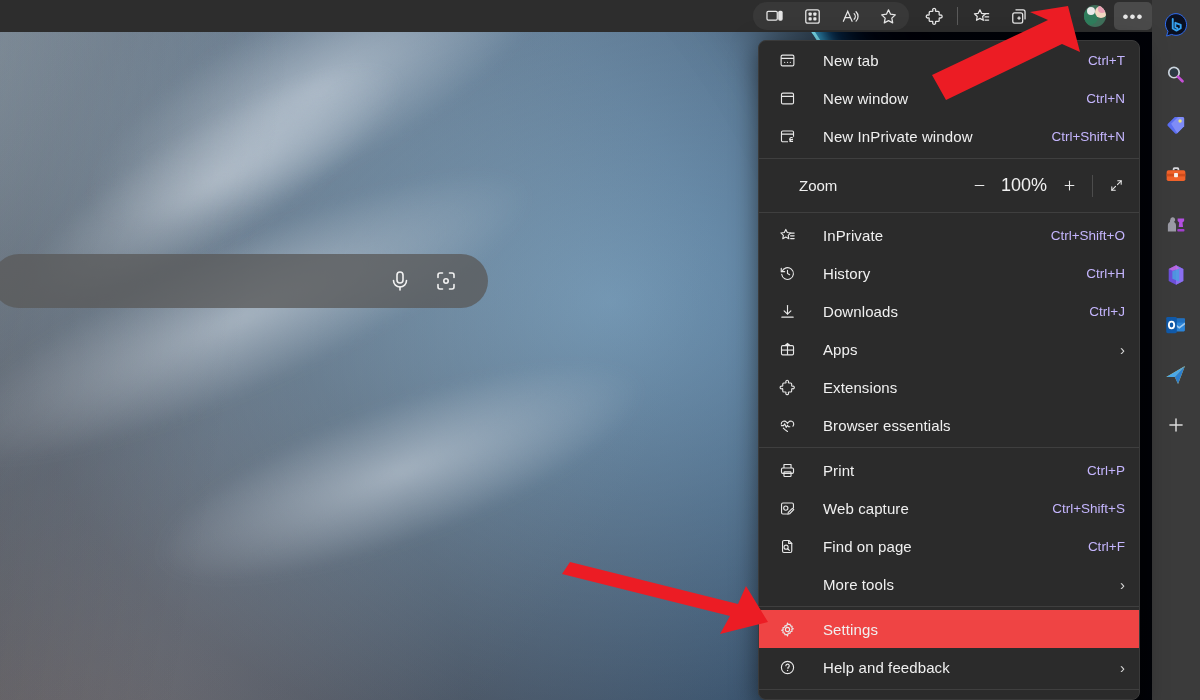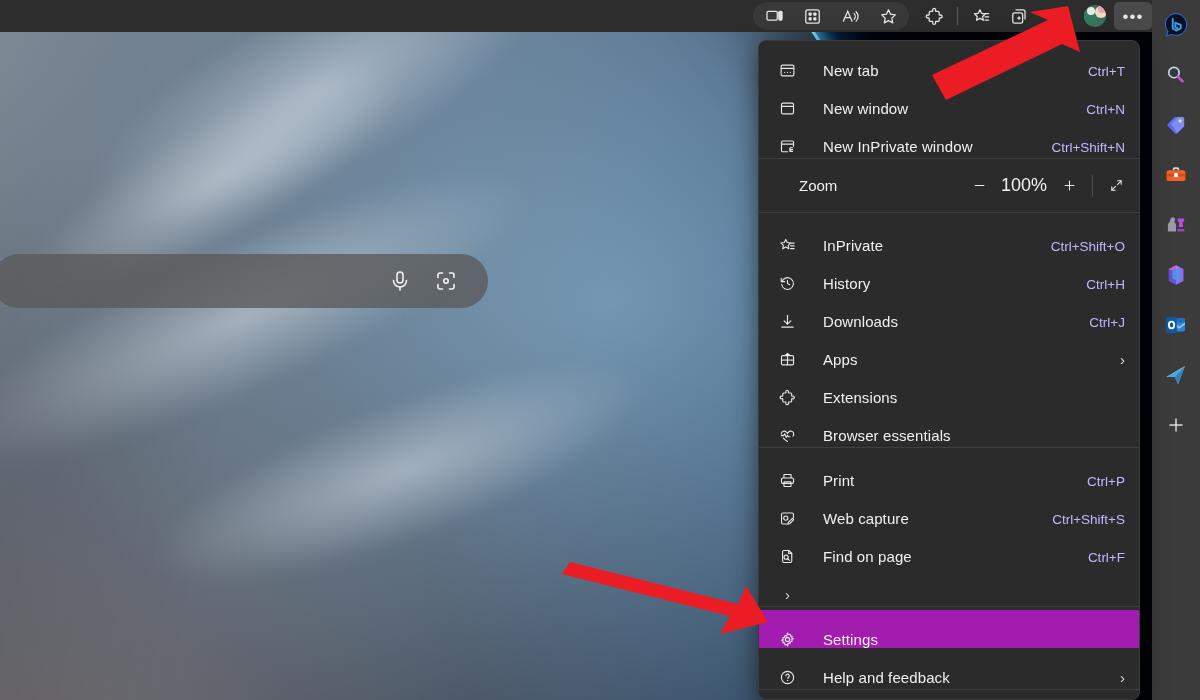--- a/index.html
+++ b/index.html
@@ -71,22 +71,22 @@
     padding-top:6px; }
   .sb-item { width:38px; height:38px; margin-bottom:12px; display:flex;
     align-items:center; justify-content:center; border-radius:6px; }
   .sb-item svg { width:26px; height:26px; display:block; }
 
   
   .menu { position:absolute; left:758px; top:40px; width:382px; height:660px;
     background:#2b2b2b; border:1px solid #3a3a3a; border-radius:8px;
     box-shadow:0 8px 26px rgba(0,0,0,.55); overflow:hidden;
     font-size:15px; color:#f0f0f0; }
-  .mi { display:flex; align-items:flex-end; height:38px; padding:0 14px 0 16px; }
-  .mi.selected { background:#a21caf; }
+  .mi { display:flex; align-items:center; height:38px; padding:0 14px 0 16px; }
+  .mi.selected { background:#ef4444; }
   .mi-ico { width:24px; flex:0 0 24px; display:flex; align-items:center;
     justify-content:center; color:#e8e8e8; }
   .mi-ico svg { width:17px; height:17px; display:block; }
   .mi-label { flex:1; padding-left:24px; letter-spacing:.1px; }
   .mi-label.noicon { padding-left:48px; }
   .mi-short { color:#c4b5fd; font-size:13.5px; }
   .mi-chev { color:#d8d8d8; font-size:15px; padding-left:10px; }
   .msep { height:1px; background:#3f3f3f; margin:3px 0; }
 
   
@@ -455,20 +455,21 @@
           <path d="M14 3.5H7a2 2 0 0 0-2 2v13a2 2 0 0 0 2 2h9a2 2 0 0 0 2-2V7.5z"></path>
           <path d="M13.6 3.5V7.6H18"></path>
           <circle cx="10" cy="13" r="2.9"></circle>
             <path d="M12.2 15.2 14.6 17.6"></path>
         </svg>
       </span>
       <span class="mi-label">Find on page</span>
       <span class="mi-short">Ctrl+F</span>
     </div>
     <div class="mi">
+      <span class="mi-label noicon">More tools</span>
       <span class="mi-chev">›</span>
     </div>
 
     <div class="msep"></div>
 
     <div class="mi selected">
       <span class="mi-ico">
         <svg viewBox="0 0 24 24" fill="none" stroke="currentColor" stroke-width="1.6" stroke-linejoin="round">
           <circle cx="12" cy="12" r="3"></circle>
           <path d="M12 2.8l1.1 2.2 2.4-.5.6 2.4 2.4.6-.5 2.4 2.2 1.1-2.2 1.1.5 2.4-2.4.6-.6 2.4-2.4-.5L12 21.2l-1.1-2.2-2.4.5-.6-2.4-2.4-.6.5-2.4-2.2-1.1 2.2-1.1-.5-2.4 2.4-.6.6-2.4 2.4.5z"></path>

